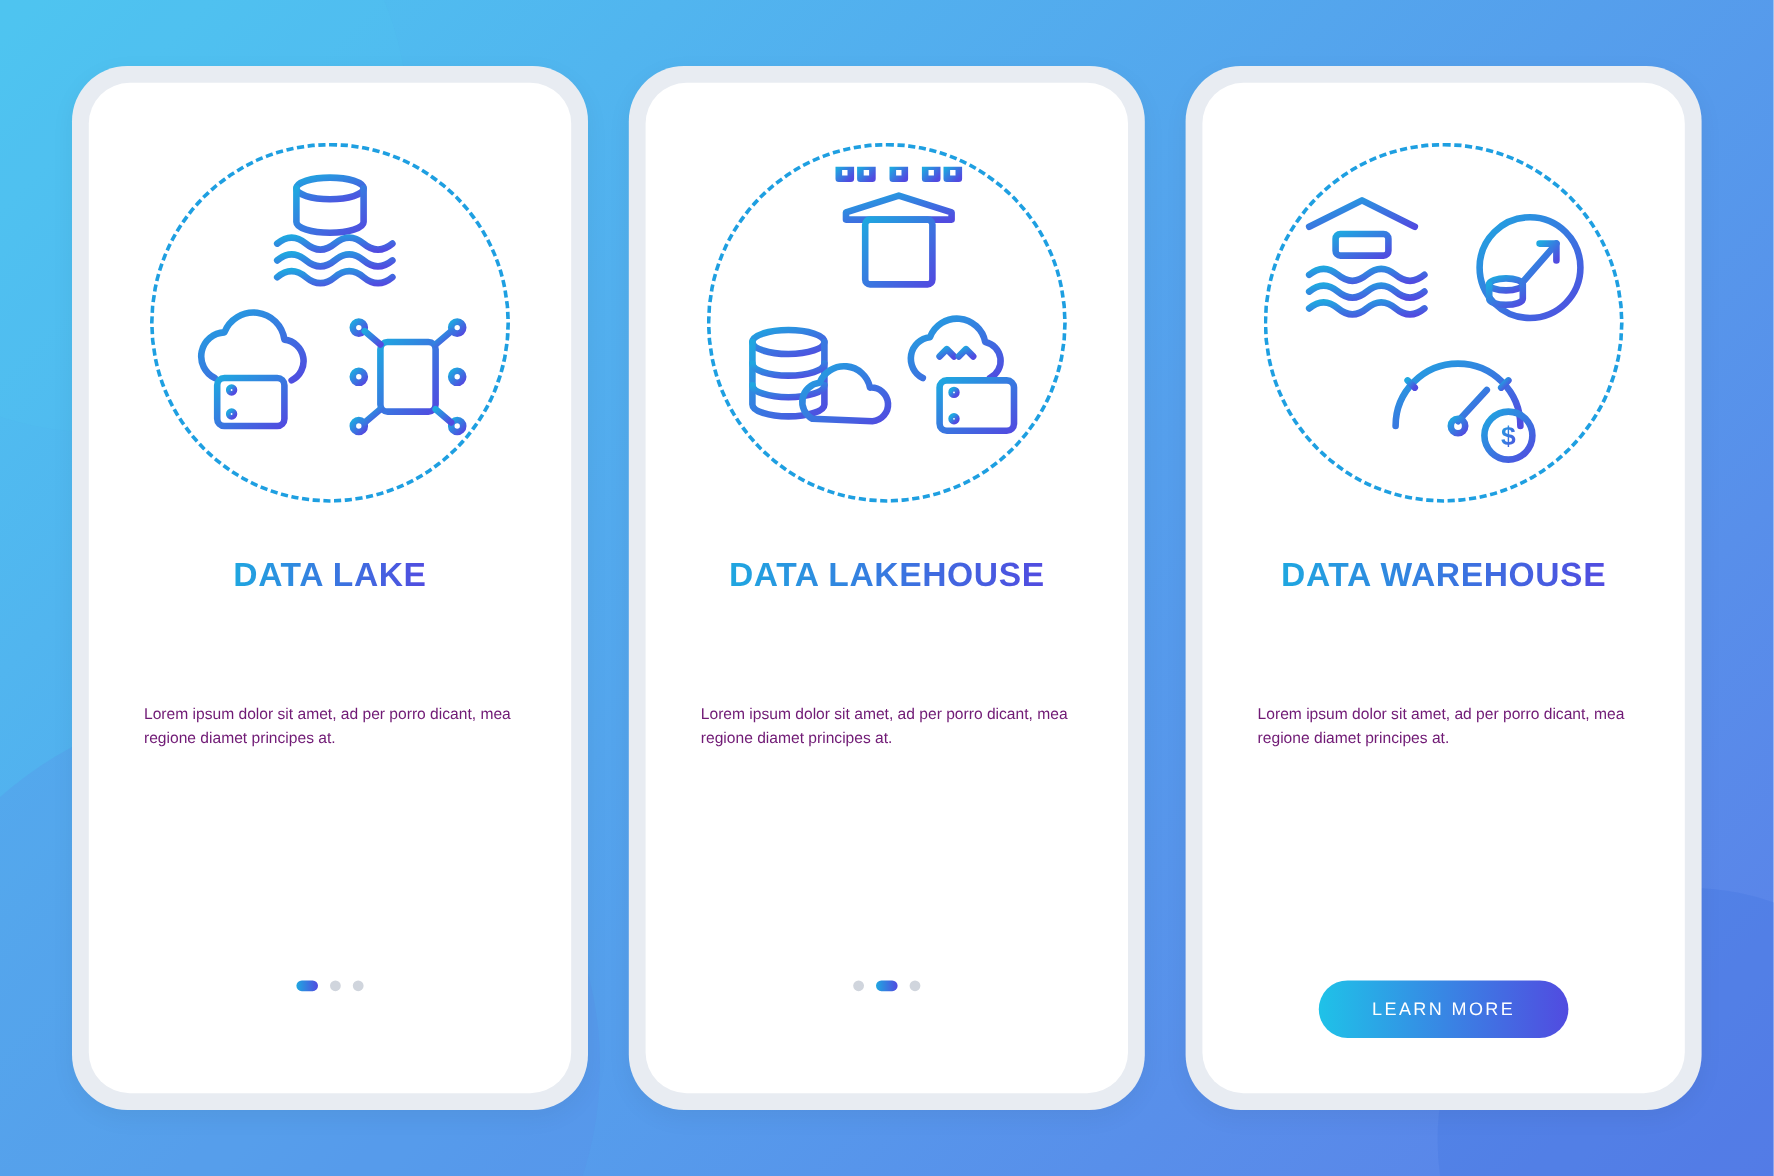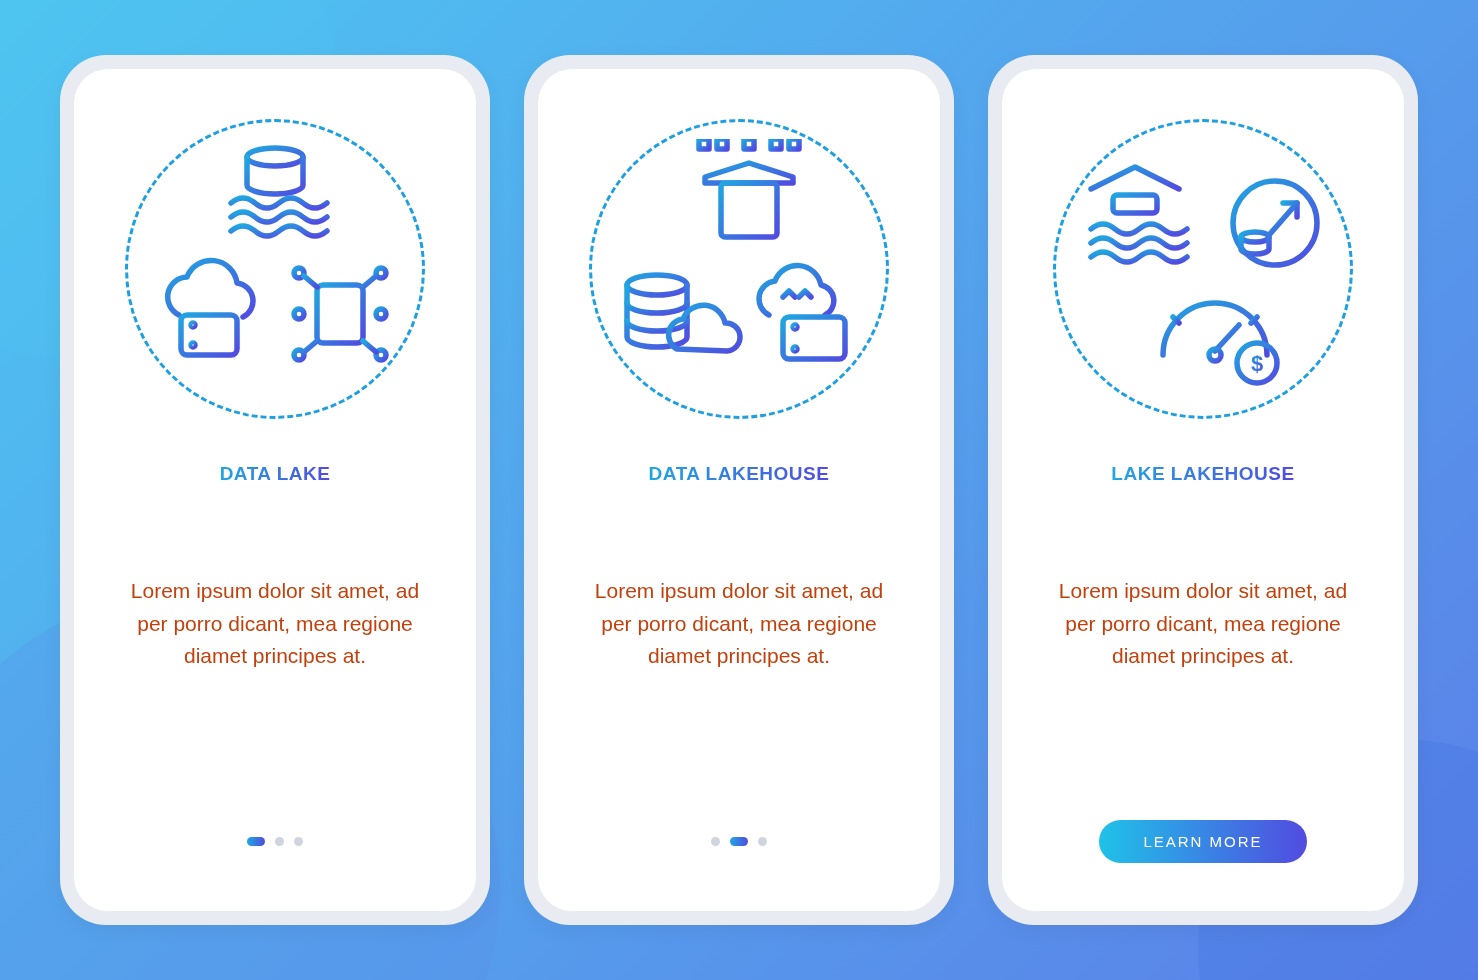--- a/index.html
+++ b/index.html
@@ -37,34 +37,34 @@
     width: 300px; height: 300px;
     border: 3px dashed #1E9FE1;
     border-radius: 50%;
     display: flex; align-items: center; justify-content: center;
     margin-top: 10px; margin-bottom: 44px;
     position: relative;
   }
   .dashed-circle svg { width: 260px; height: 260px; }
 
   h2.title {
-    font-size: 19px; font-weight: 700; letter-spacing: .5px;
+    font-size: 28px; font-weight: 700; letter-spacing: .5px;
     background: linear-gradient(90deg, #1FA7E0, #514BE0);
     -webkit-background-clip: text; background-clip: text;
     color: transparent; text-align: center;
     margin-bottom: 90px;
   }
 
   p.desc {
-    color: #c2410c; font-size: 21px; line-height: 1.55;
-    text-align: center; max-width: 310px;
+    color: #701a75; font-size: 13px; line-height: 1.55;
+    max-width: 310px;
   }
 
   .footer-area { margin-top: auto; margin-bottom: 10px; height: 48px;
-    display:flex; align-items:center; justify-content:center; }
+    display:flex; justify-content:center; }
 
   .dots { display: flex; gap: 10px; }
   .dot { width: 9px; height: 9px; border-radius: 50%; background: #D0D5DD; }
   .dot.active { width: 18px; border-radius: 5px;
     background: linear-gradient(90deg, #1FA7E0, #514BE0); }
 
   .cta {
     padding: 13px 44px; border: none; border-radius: 30px;
     background: linear-gradient(90deg, #1FC2E8, #514BE0);
     color: #fff; font-size: 15px; letter-spacing: 2px; font-weight: 500;
@@ -231,21 +231,21 @@
             <line class="line" x1="58" y1="14" x2="58" y2="4"></line>
             <line class="line" x1="22" y1="24" x2="16" y2="18"></line>
             <line class="line" x1="94" y1="24" x2="100" y2="18"></line>
             <line class="line" x1="58" y1="52" x2="82" y2="26"></line>
             <circle class="line" cx="58" cy="56" r="6"></circle>
             <circle class="line" cx="100" cy="64" r="20"></circle>
             <text x="100" y="72" text-anchor="middle" font-size="22" fill="url(#grad)" font-weight="bold">$</text>
           </g>
         </svg>
       </div>
-      <h2 class="title">LAKE LAKEHOUSE</h2>
+      <h2 class="title">DATA WAREHOUSE</h2>
       <p class="desc">Lorem ipsum dolor sit amet, ad per porro dicant, mea regione diamet principes at.</p>
       <div class="footer-area">
         <button class="cta">LEARN MORE</button>
       </div>
     </div>
   </div>
 
 </div>
 
 </body></html>

